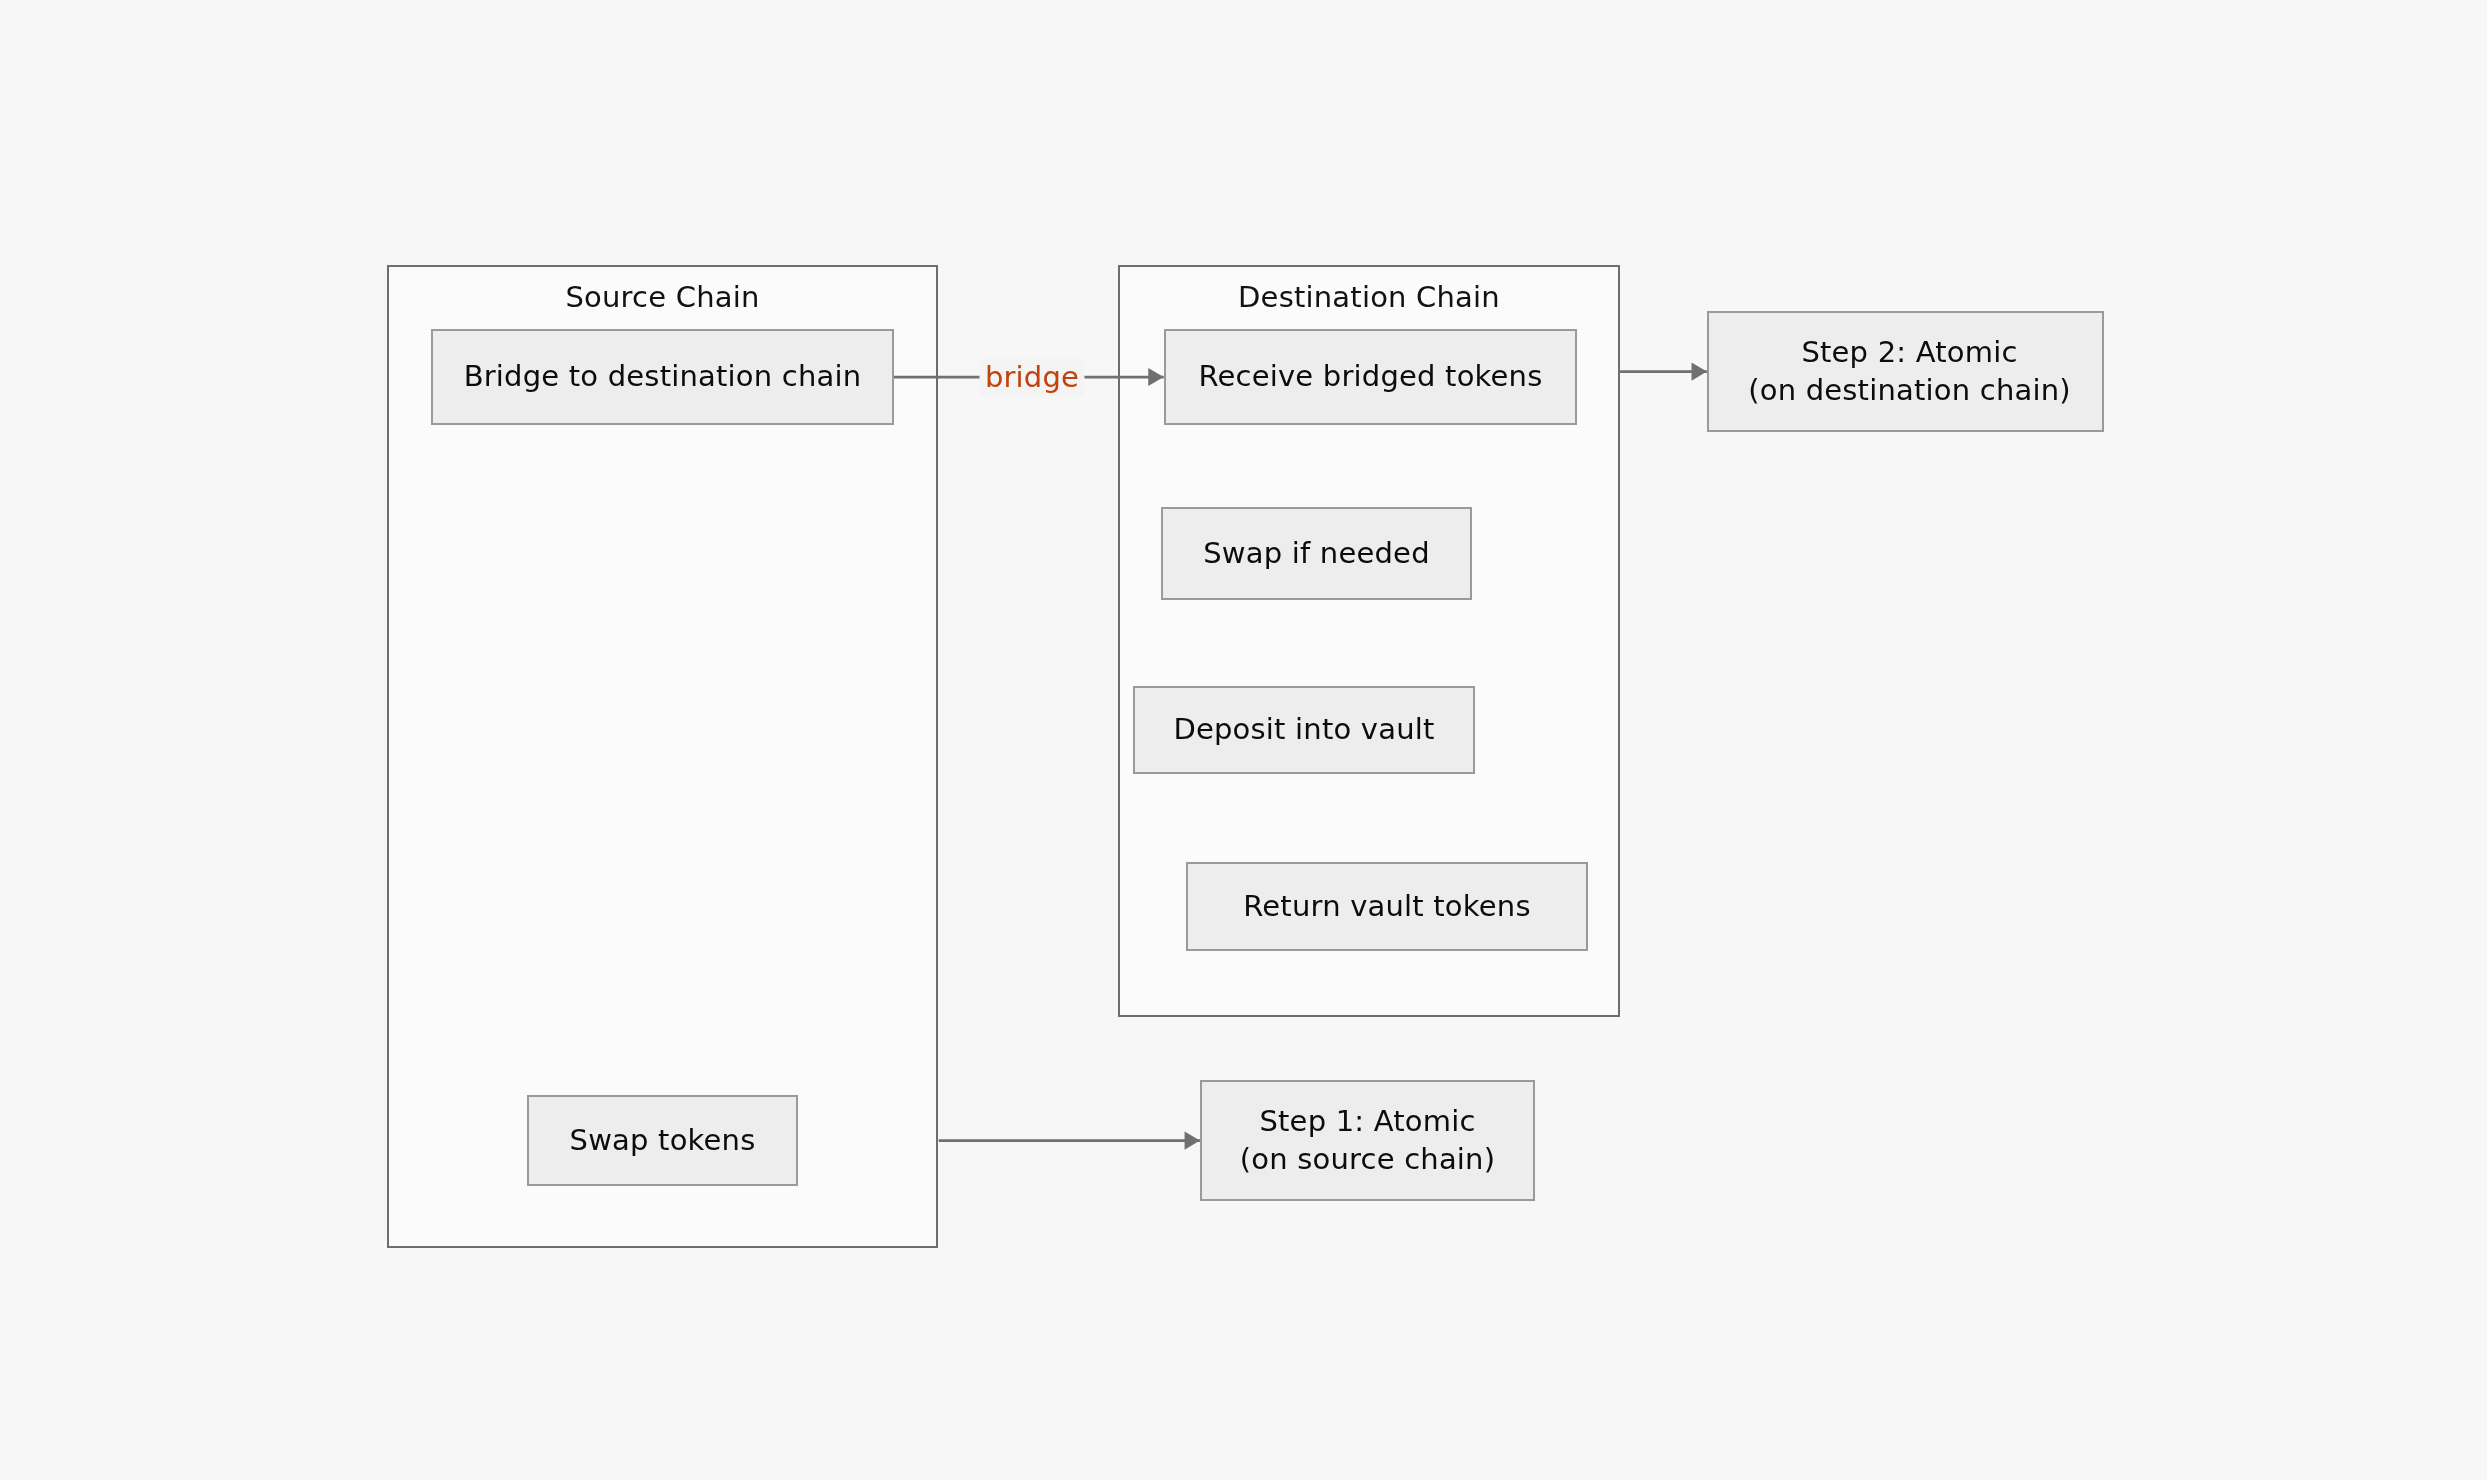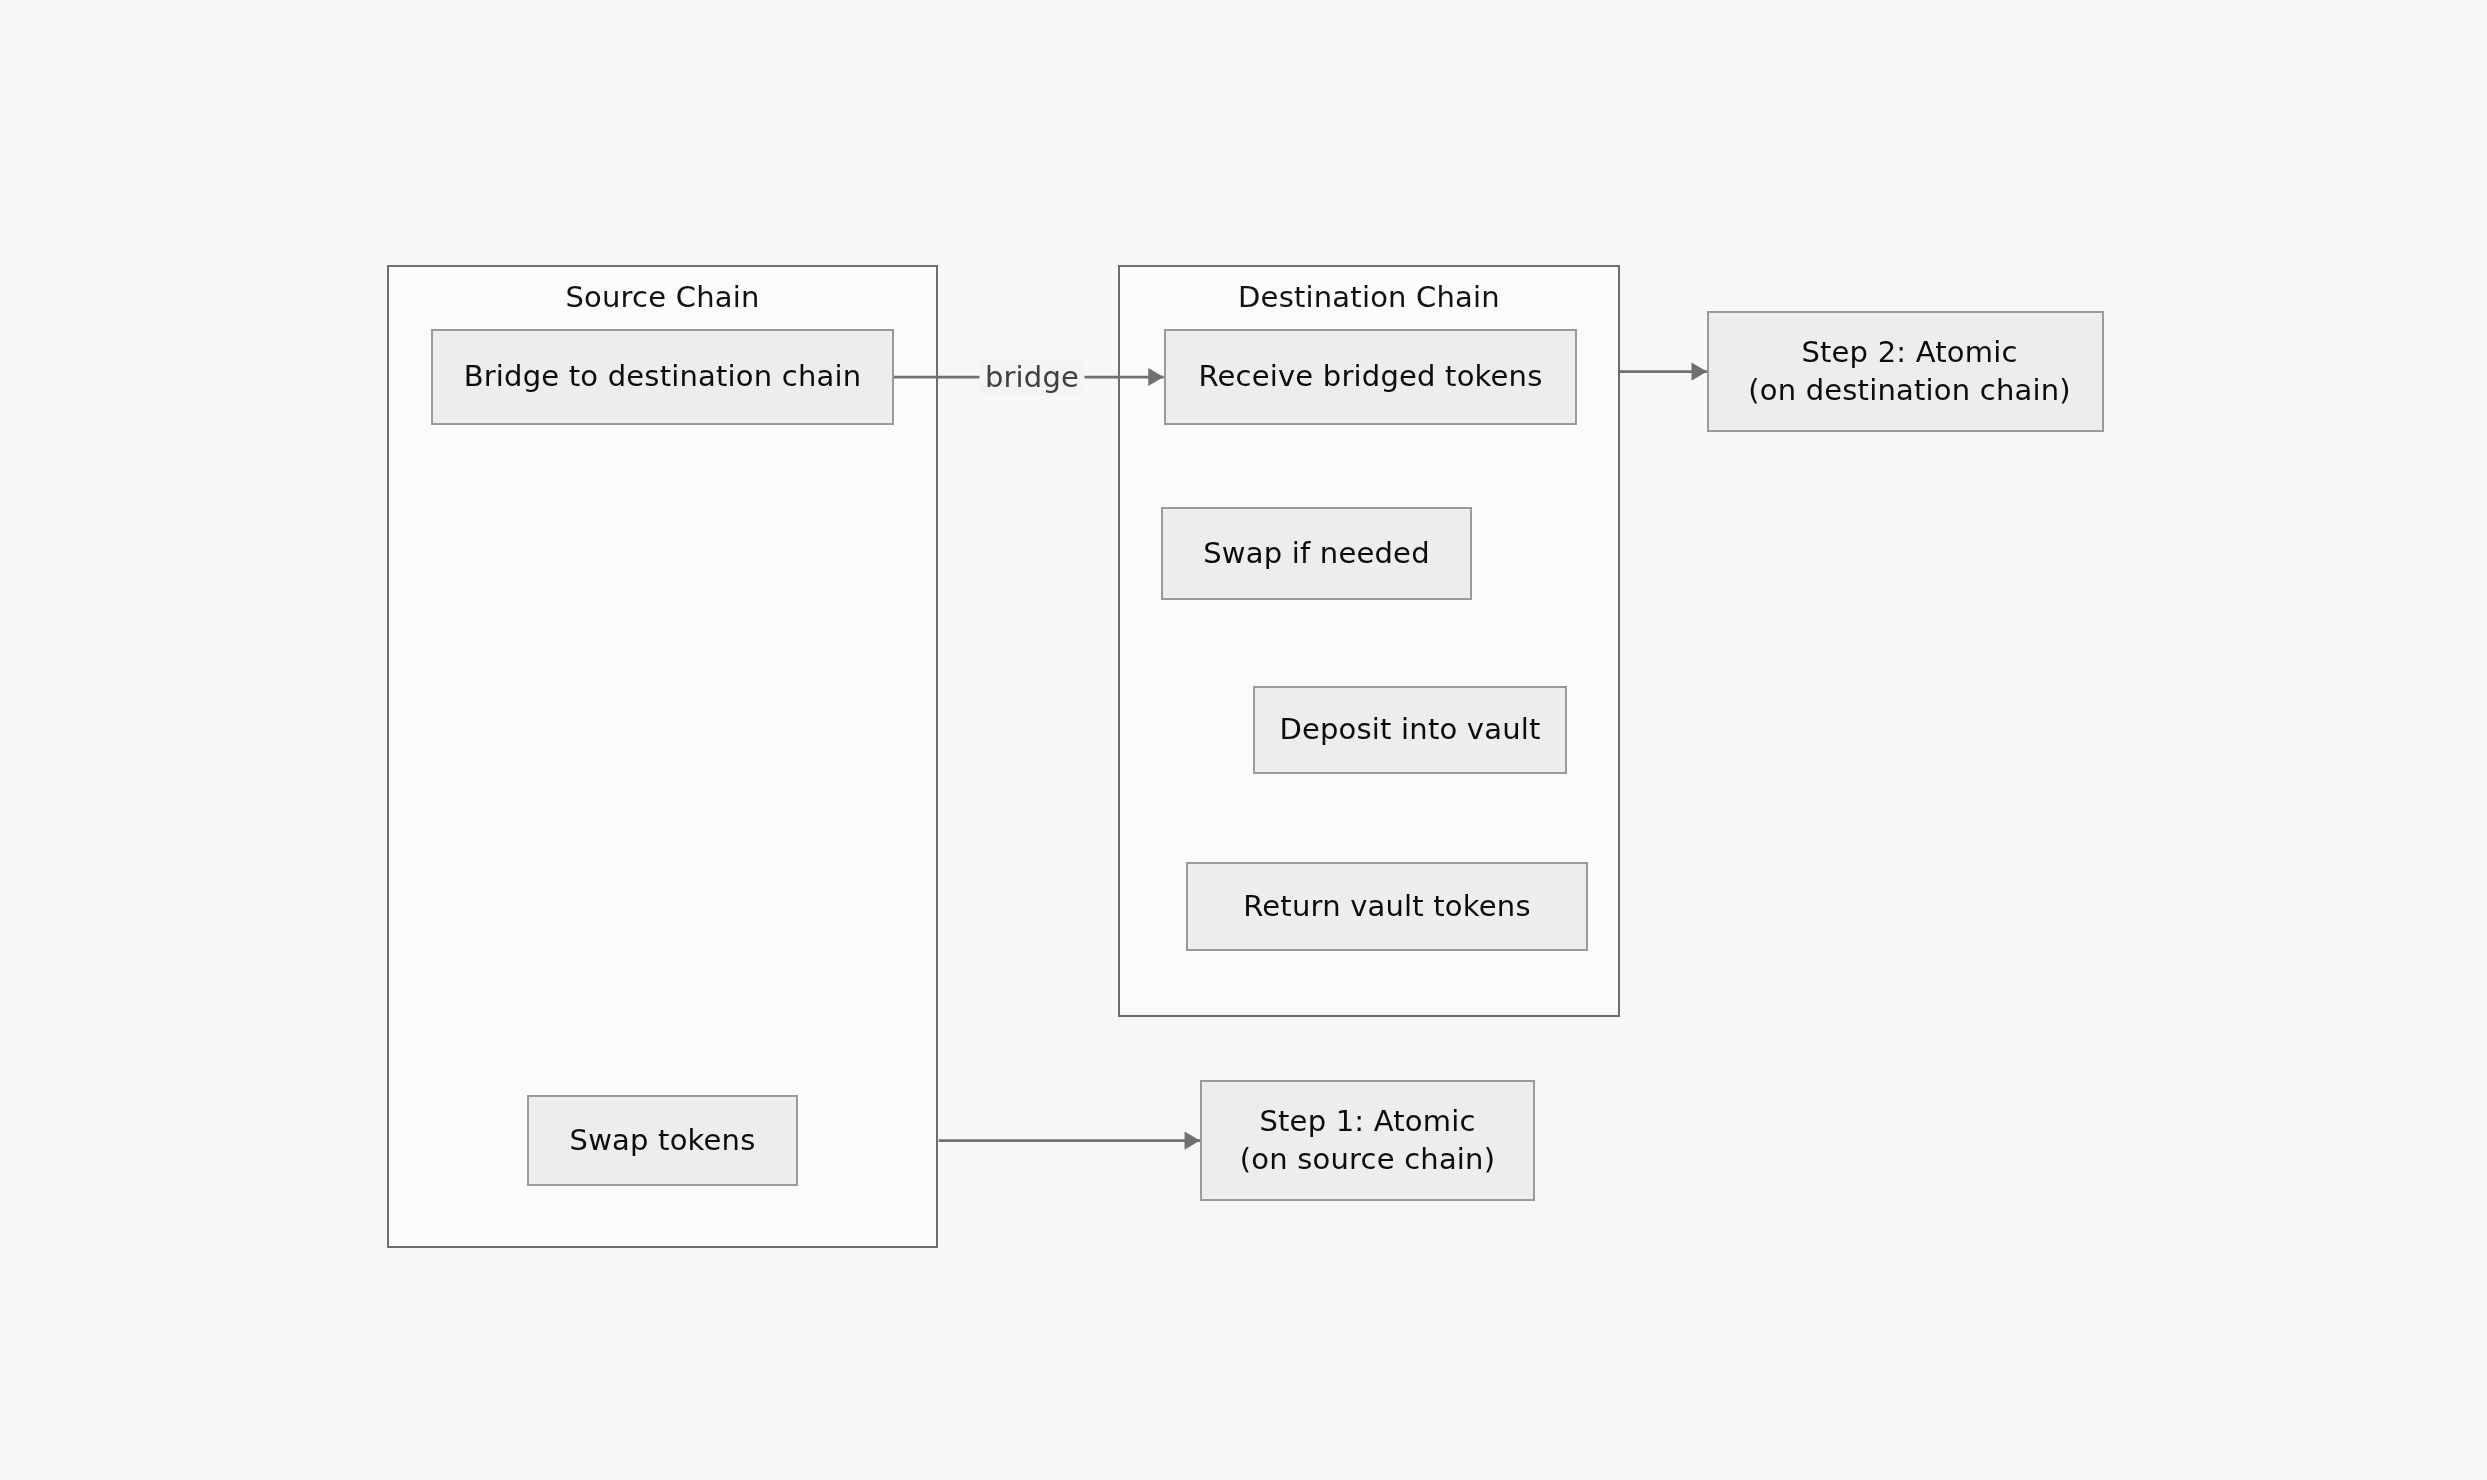--- a/index.html
+++ b/index.html
@@ -66,21 +66,21 @@
     stroke-width: 3;
     fill: none;
   }
   .edge-head {
     fill: #707070;
     stroke: none;
   }
   .edge-label {
     position: absolute;
     font-size: 29px;
-    color: #404040;
+    color: #c2410c;
     background: #f4f4f4;
     padding: 1.8px 5.4px;
     white-space: nowrap;
     transform: translate(-50%, -50%);
     letter-spacing: 0.2px;
   }
 </style>
 </head>
 <body>
 
@@ -120,21 +120,21 @@
   </div>
 
   <div class="node-box" style="left: 1164px; top: 312px; width: 413px; height: 96px;">
     <span>Receive bridged tokens</span>
   </div>
 
   <div class="node-box" style="left: 1161px; top: 490px; width: 311px; height: 93px;">
     <span>Swap if needed</span>
   </div>
 
-  <div class="node-box" style="left: 1253px; top: 669px; width: 314px; height: 88px;">
+  <div class="node-box" style="left: 1133px; top: 669px; width: 342px; height: 88px;">
     <span>Deposit into vault</span>
   </div>
 
   <div class="node-box" style="left: 1186px; top: 845px; width: 402px; height: 89px;">
     <span>Return vault tokens</span>
   </div>
 
   <div class="node-box" style="left: 1707px; top: 294px; width: 397px; height: 121px; padding-left: 8px;">
     <span>Step 2: Atomic
 (on destination chain)</span>

